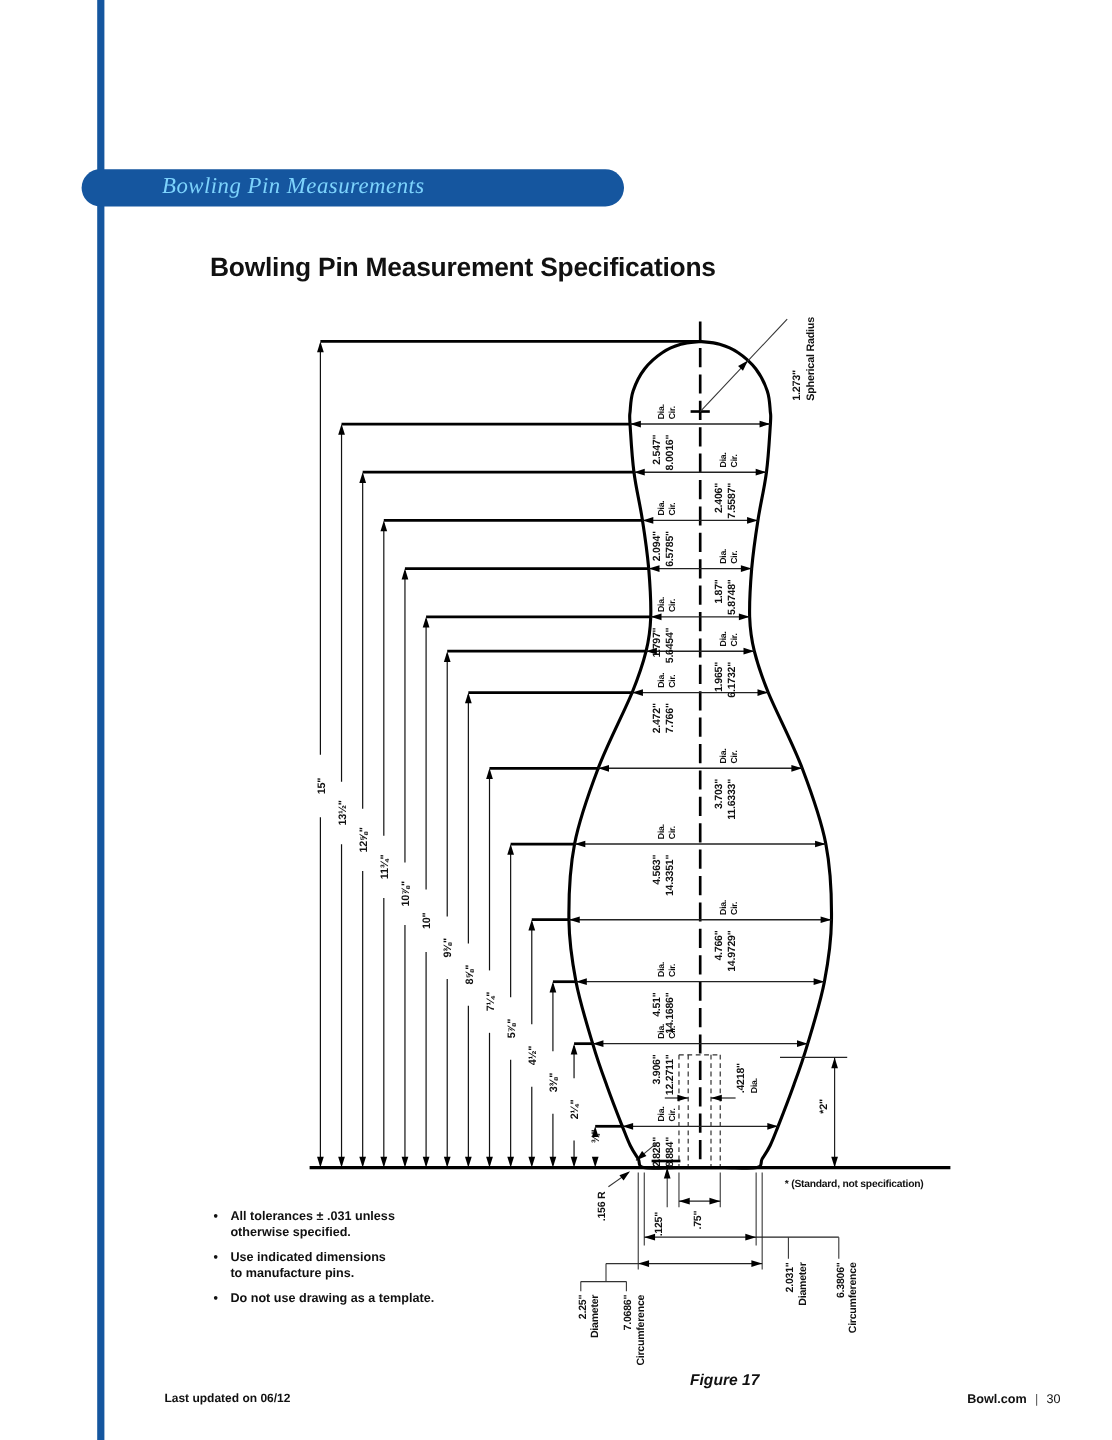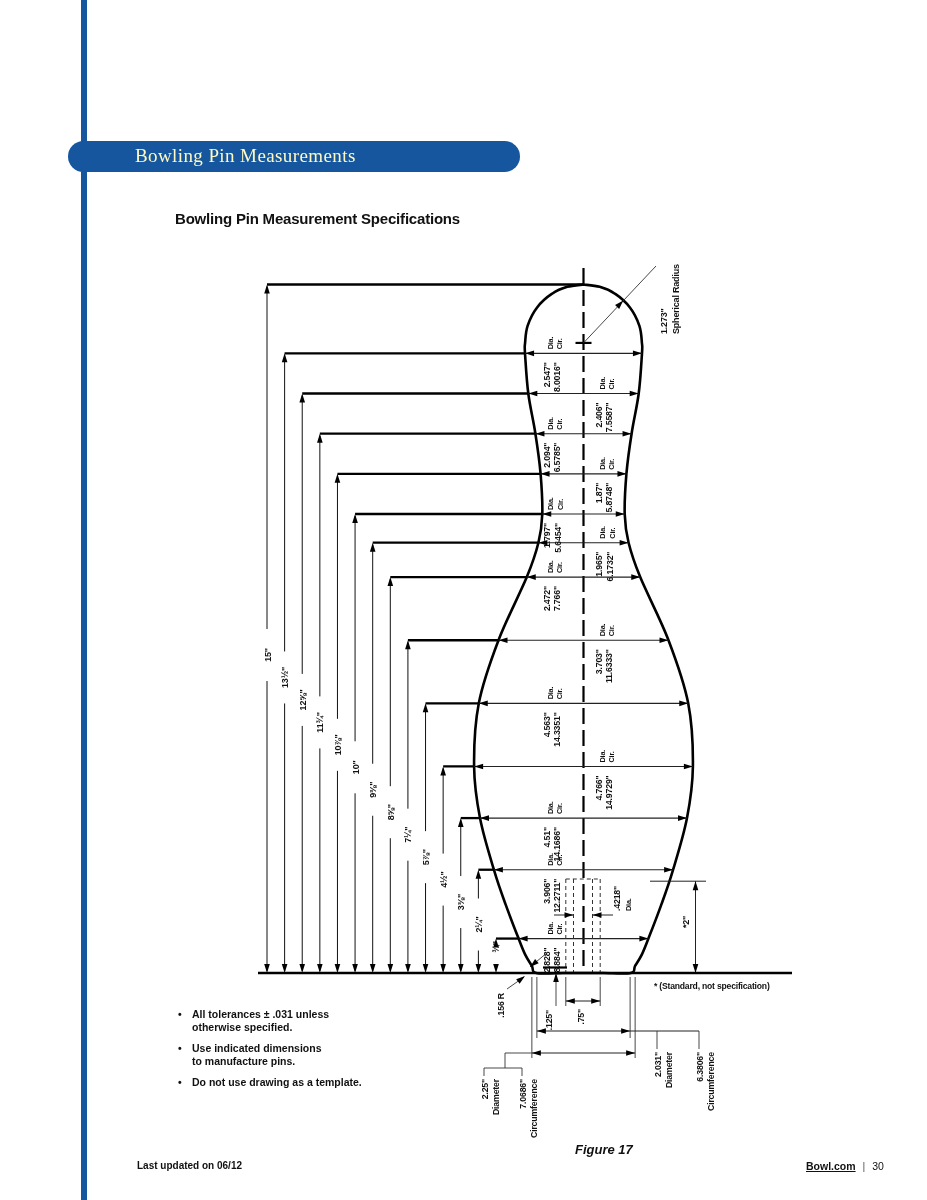--- a/index.html
+++ b/index.html
@@ -1,29 +1,29 @@
 <!DOCTYPE html>
 <html><head>
 <meta charset="utf-8">
 <style>
   html,body{margin:0;padding:0;background:#fff;}
   body{width:927px;height:1200px;font-family:"Liberation Sans",sans-serif;color:#111;}
   .page{position:relative;width:927px;height:1200px;background:#fff;overflow:hidden;}
   .vbar{position:absolute;left:81px;top:0;width:5.5px;height:1200px;}
   .banner{position:absolute;left:68px;top:141px;width:452px;height:31px;border-radius:15.5px;}
-  .banner .txt{display:block;padding-left:67px;line-height:30px;color:#fef9c3;
-    font-family:"Liberation Serif",serif;font-size:19px;letter-spacing:.4px;}
-  .heading{position:absolute;left:175px;top:210px;font-size:15px;font-weight:bold;letter-spacing:-0.2px;}
+  .banner .txt{display:block;padding-left:67px;line-height:30px;color:#7dd3fc;
+    font-family:"Liberation Serif",serif;font-style:italic;font-size:19px;letter-spacing:.4px;}
+  .heading{position:absolute;left:175px;top:210px;font-size:22px;font-weight:bold;letter-spacing:-0.2px;}
   .notes{position:absolute;left:178px;top:1008px;width:240px;font-size:10.5px;font-weight:bold;line-height:13px;}
   .note{display:flex;margin-bottom:8px;}
   .note .b{width:14px;flex:none;}
   .figcap{position:absolute;left:575px;top:1142px;font-size:13px;font-weight:bold;font-style:italic;}
   .fleft{position:absolute;left:137px;top:1160px;font-size:10px;font-weight:bold;}
   .fright{position:absolute;left:806px;top:1160px;font-size:10.5px;}
-  .fright .site{font-weight:bold;text-decoration:underline;}
+  .fright .site{font-weight:bold;}
   .fright .div{color:#555;font-weight:normal;padding:0 4px;}
   svg.diag{position:absolute;left:0;top:0;}
   svg text{font-family:"Liberation Sans",sans-serif;font-weight:bold;fill:#111;letter-spacing:-0.2px;}
 </style>
 </head>
 <body>
 
 <div class="page">
   <div class="vbar" style="background: rgb(21, 86, 159);"></div>
 

